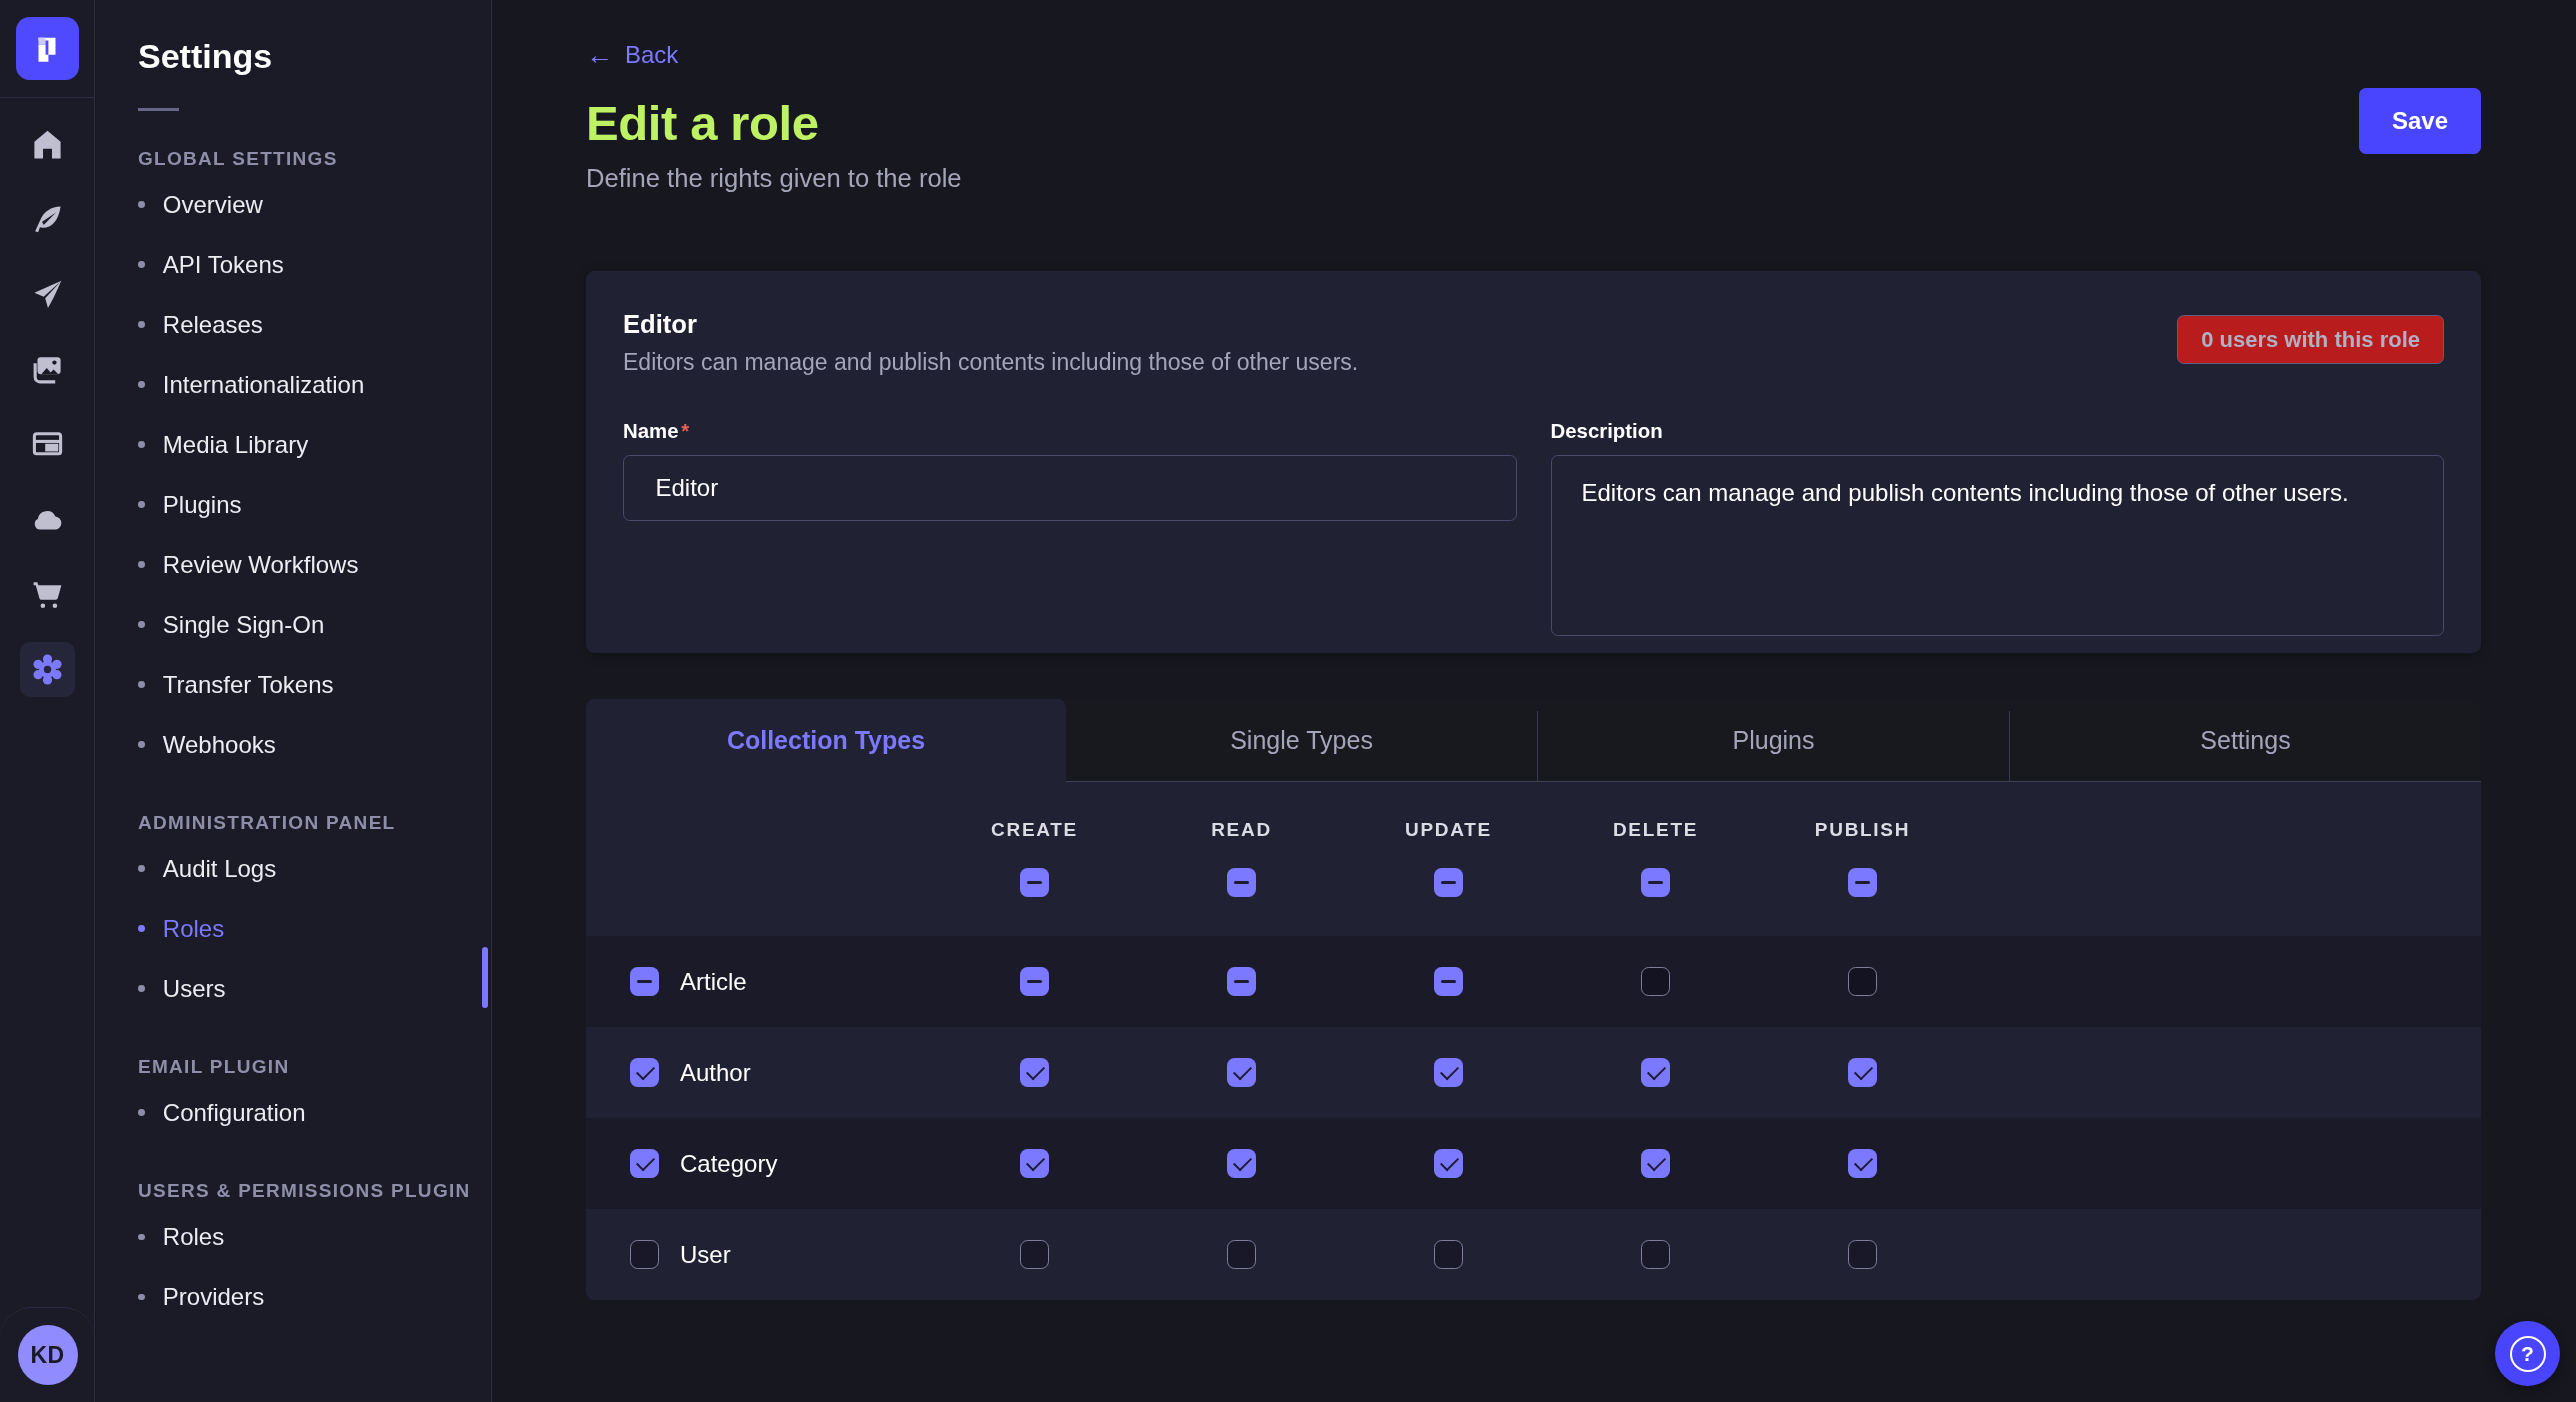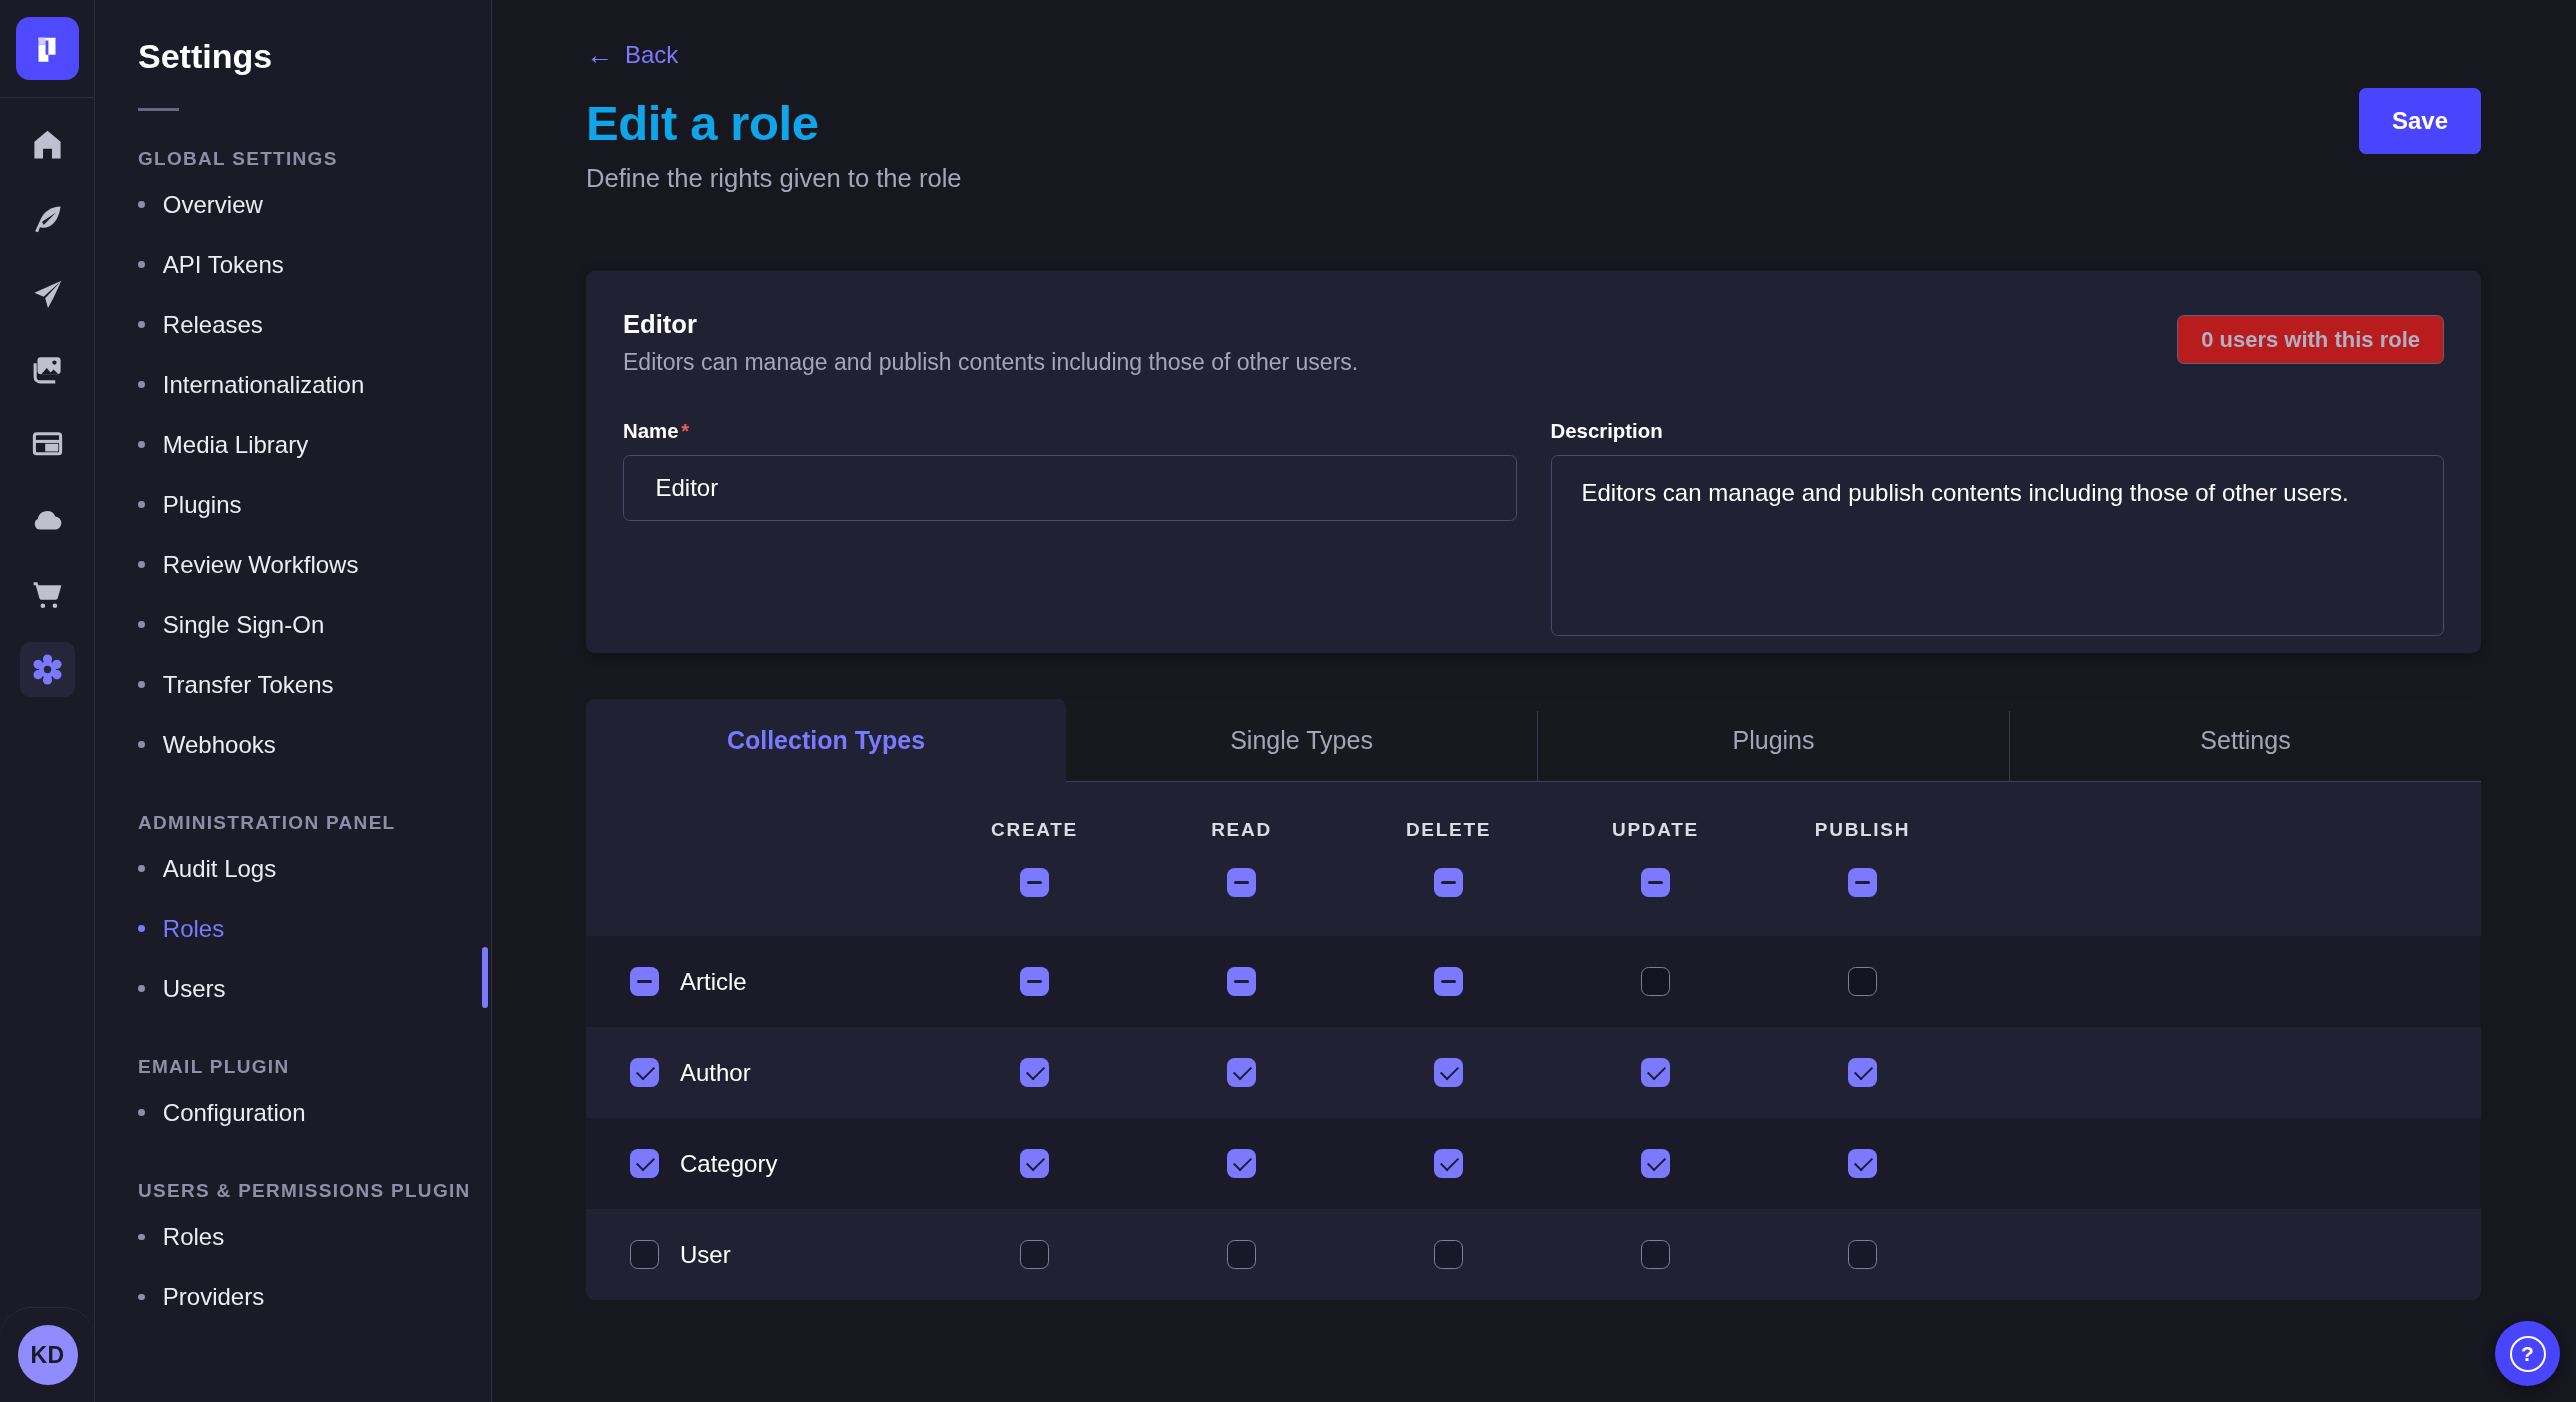--- a/index.html
+++ b/index.html
@@ -41,21 +41,21 @@
   .nav-item.active .lbl { color:#7b79ff; }
   .scroll-thumb { position:absolute; right:2.6px; top:947px; width:6px; height:61px;
                   border-radius:3.4px; background:#7b79ff; cursor:grab; }
 
   
   .main { position:absolute; left:492px; top:0; right:0; bottom:0; padding:0 95px 0 94px; }
   .back-row { margin-top:41px; display:flex; align-items:center; gap:12px; color:#7b79ff;
               font-size:24px; cursor:pointer; width:max-content; }
   .back-arrow { font-size:27px; line-height:1; }
   .page-head { position:relative; margin-top:25.6px; }
-  .page-title { font-size:49px; font-weight:bold; color:#0ea5e9; letter-spacing:-0.4px; }
+  .page-title { font-size:49px; font-weight:bold; color:#bef264; letter-spacing:-0.4px; }
   .page-sub { margin-top:13.6px; font-size:25.6px; color:#a5a5ba; }
   .save-btn { position:absolute; right:0; top:-6.8px; height:66px; padding:0 32px; background:#4945ff;
               border:0.9px solid #4945ff; border-radius:6.8px; color:#fff; font-size:24px; font-weight:bold;
               font-family:inherit; cursor:pointer; }
 
   
   .card { background:#212134; border-radius:8.5px; box-shadow:0 1.7px 10.2px rgba(0,0,0,.25); }
   .role-card { position:relative; margin-top:78px; height:382px; padding:39px 37px; }
   .role-card h2 { font-size:25.6px; font-weight:bold; color:#ffffff; }
   .role-card .desc { margin-top:10.2px; font-size:23px; color:#a5a5ba; }
@@ -327,25 +327,25 @@
           <div></div>
           <div class="col-head">
             <span class="col-label">CREATE</span>
             <span class="cb indeterminate"></span>
           </div>
           <div class="col-head">
             <span class="col-label">READ</span>
             <span class="cb indeterminate"></span>
           </div>
           <div class="col-head">
+            <span class="col-label">UPDATE</span>
+            <span class="cb indeterminate"></span>
+          </div>
+          <div class="col-head">
             <span class="col-label">DELETE</span>
-            <span class="cb indeterminate"></span>
-          </div>
-          <div class="col-head">
-            <span class="col-label">UPDATE</span>
             <span class="cb indeterminate"></span>
           </div>
           <div class="col-head">
             <span class="col-label">PUBLISH</span>
             <span class="cb indeterminate"></span>
           </div>
           <div></div>
         </div>
 
         <div class="pgrid prow dark">

